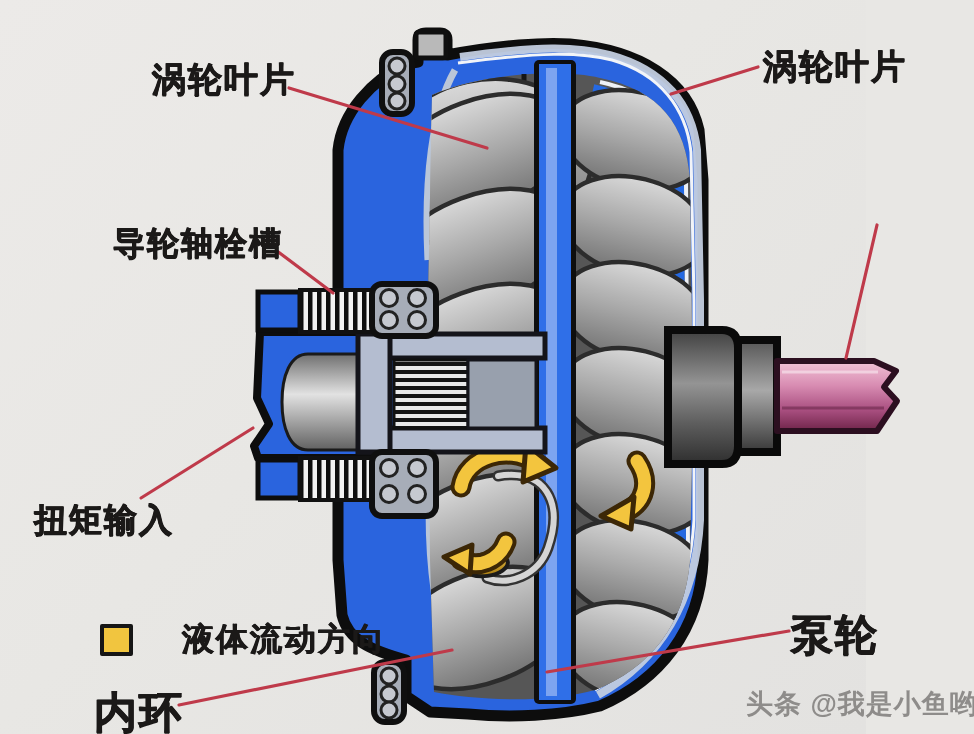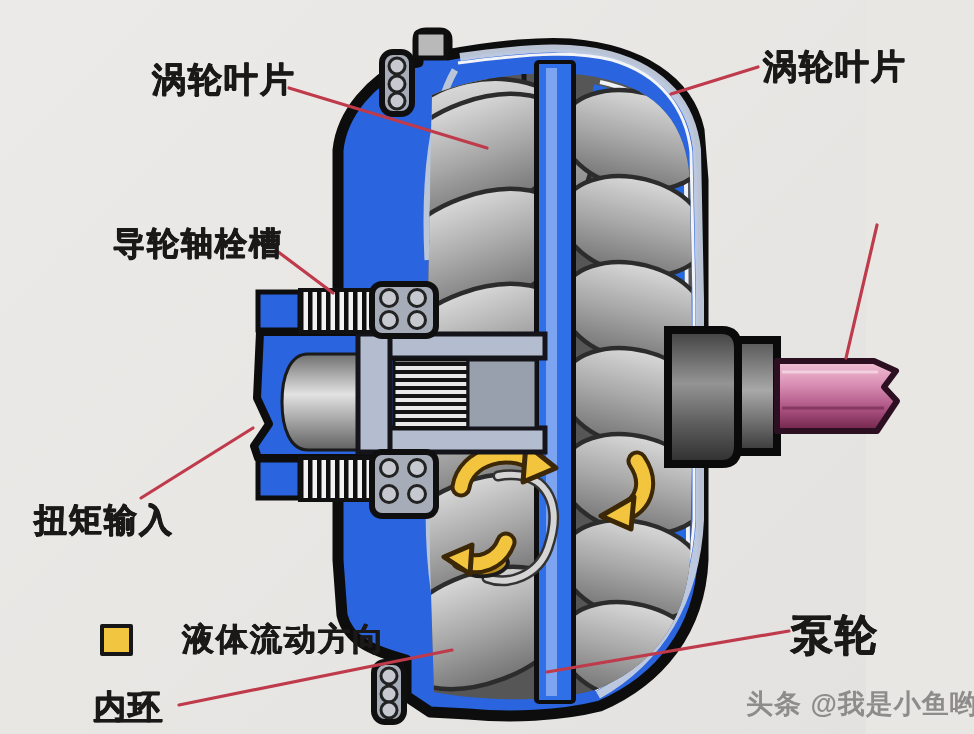--- a/index.html
+++ b/index.html
@@ -16,21 +16,21 @@
   .lbl{
     position:absolute;color:#1b1918;font-weight:900;letter-spacing:2px;
     white-space:nowrap;line-height:1.05;
     text-shadow:0.6px 0 #1b1918,-0.6px 0 #1b1918,0 0.6px #1b1918;
   }
   #lbl-turbine      {left:152px;top:62px; font-size:34px;}
   #lbl-pump-housing {left:763px;top:49px; font-size:34px;}
   #lbl-torque-out   {left:831px;top:186px;font-size:33px;}
   #lbl-stator-spline{left:113px;top:227px;font-size:32px;}
   #lbl-torque-in    {left:34px; top:503px;font-size:33px;}
-  #lbl-inner-ring   {left:94px; top:690px;font-size:32px;text-decoration:underline;}
+  #lbl-inner-ring   {left:94px; top:690px;font-size:43px;}
   #lbl-pump-wheel   {left:791px;top:613px;font-size:42px;}
   .legend{position:absolute;left:100px;top:618px;display:flex;align-items:center;gap:35px;}
   .legend .swatch{
     width:33px;height:32px;border:4px solid #161616;border-radius:2px;
     box-sizing:border-box;margin-right:14px;
   }
   .legend .txt{font-size:32px;font-weight:900;color:#1b1918;letter-spacing:2px;
     text-shadow:0.6px 0 #1b1918,-0.6px 0 #1b1918;}
   .watermark{
     position:absolute;left:746px;top:686px;font-size:27px;font-weight:700;

